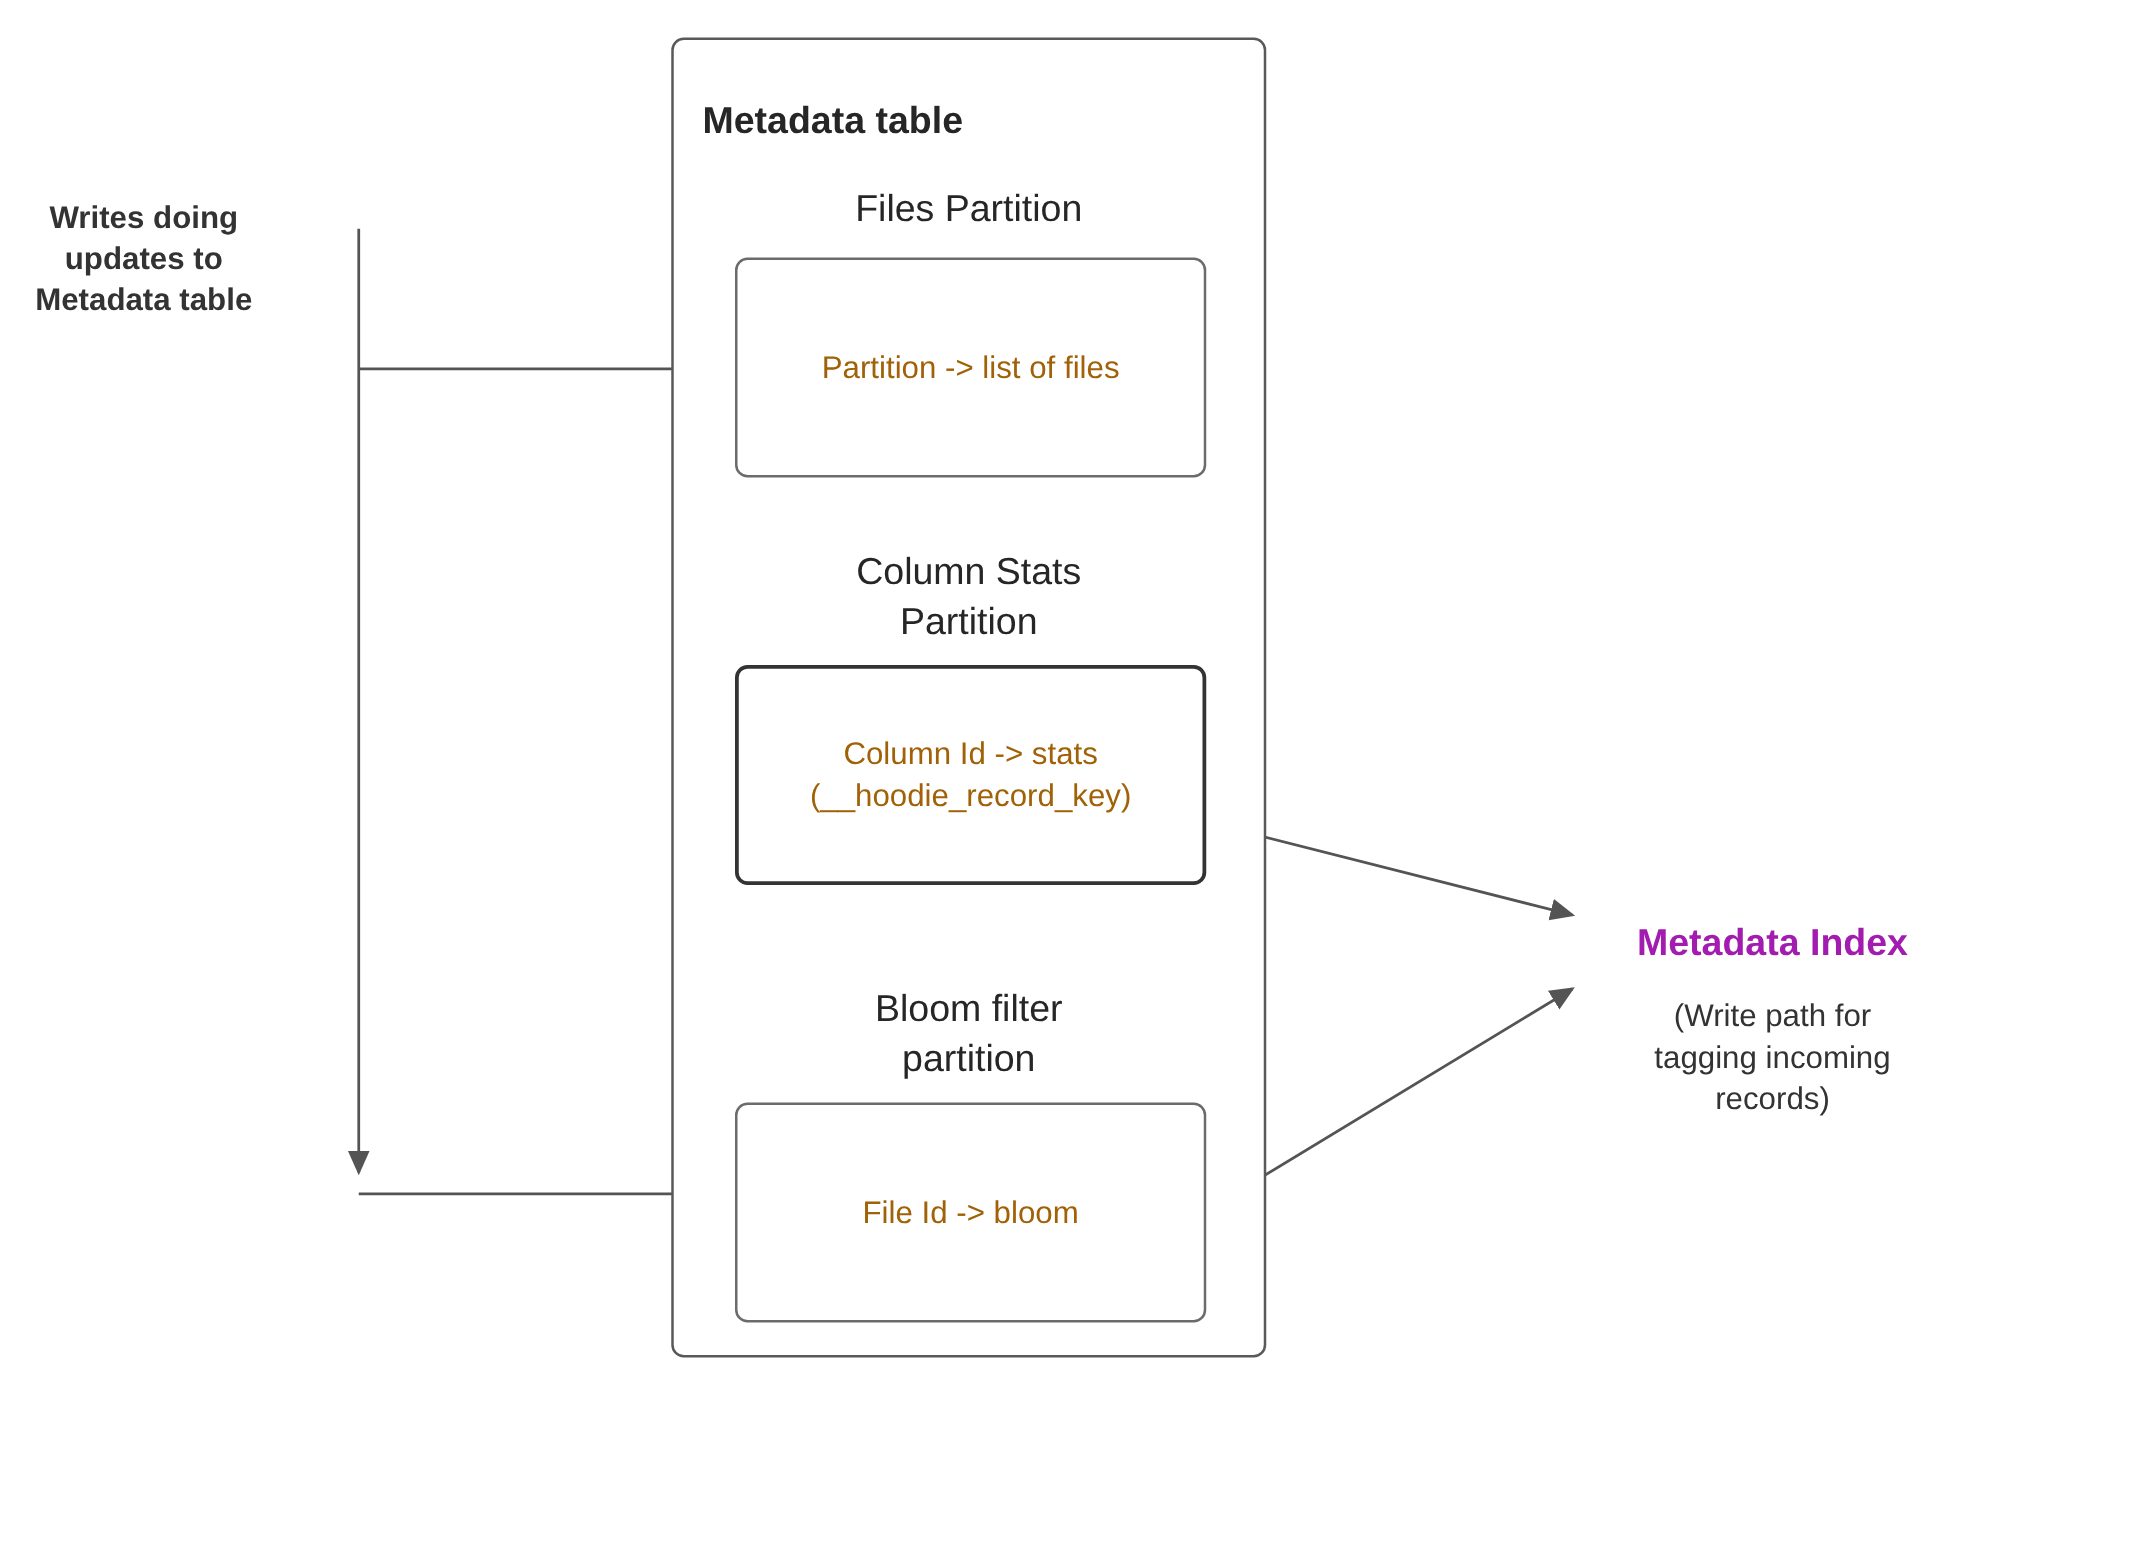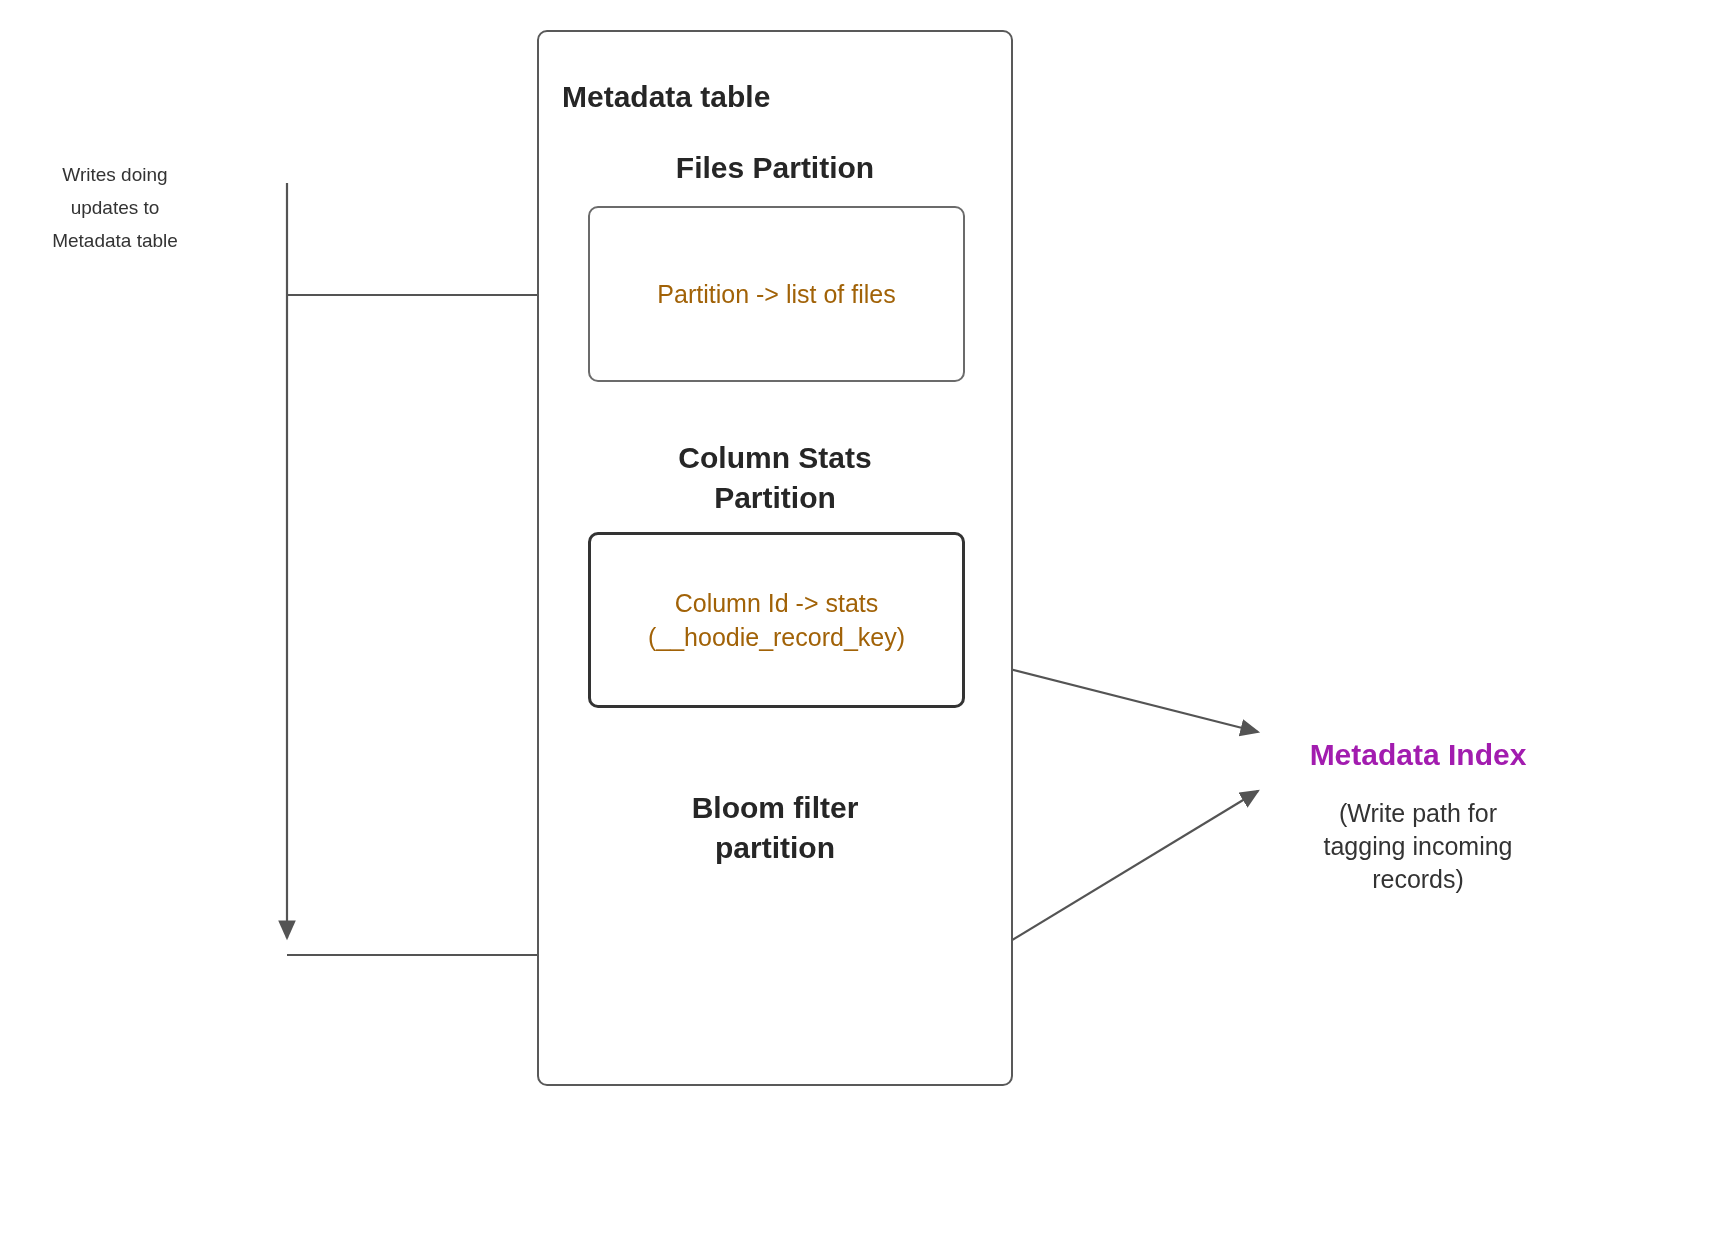--- a/index.html
+++ b/index.html
@@ -33,21 +33,21 @@
     font-size: 30px;
     font-weight: bold;
     color: #262626;
   }
 
   .section-heading {
     left: 537px;
     width: 476px;
     text-align: center;
     font-size: 30px;
-    font-weight: bold;
+    font-weight: normal;
     color: #262626;
     line-height: 40px;
   }
   .heading-files   { top: 148px; }
   .heading-colstats{ top: 438px; }
   .heading-bloom   { top: 788px; }
 
   .inner-box {
     left: 588px;
     width: 377px; height: 176px;
@@ -64,23 +64,24 @@
     line-height: 34px;
   }
   .box-files    { top: 206px; }
   .box-colstats { top: 532px; border: 3px solid #333333; }
   .box-bloom    { top: 882px; }
 
   .left-note {
     left: 8px; top: 158px;
     width: 214px;
     text-align: center;
-    font-size: 19px;
+    font-size: 25px;
     color: #333333;
     line-height: 33px;
+    font-weight: bold;
   }
 
   .index-title {
     left: 1258px; top: 738px;
     width: 320px;
     text-align: center;
     font-size: 30px;
     font-weight: bold;
     color: #a21caf;
   }
@@ -139,19 +140,20 @@
   <div class="abs section-heading heading-files multiline">Files Partition</div>
   <div class="abs inner-box box-files multiline">Partition -&gt; list of files</div>
 
   <div class="abs section-heading heading-colstats multiline">Column Stats
 Partition</div>
   <div class="abs section-heading heading-bloom multiline">Bloom filter
 partition</div>
 
   <div class="abs inner-box box-colstats multiline">Column Id -&gt; stats
 (__hoodie_record_key)</div>
+  <div class="abs inner-box box-bloom multiline">File Id -&gt; bloom</div>
 
   <div class="abs index-title">Metadata Index</div>
   <div class="abs index-subtitle multiline">(Write path for
 tagging incoming
 records)</div>
 
 </div>
 
 </body></html>

